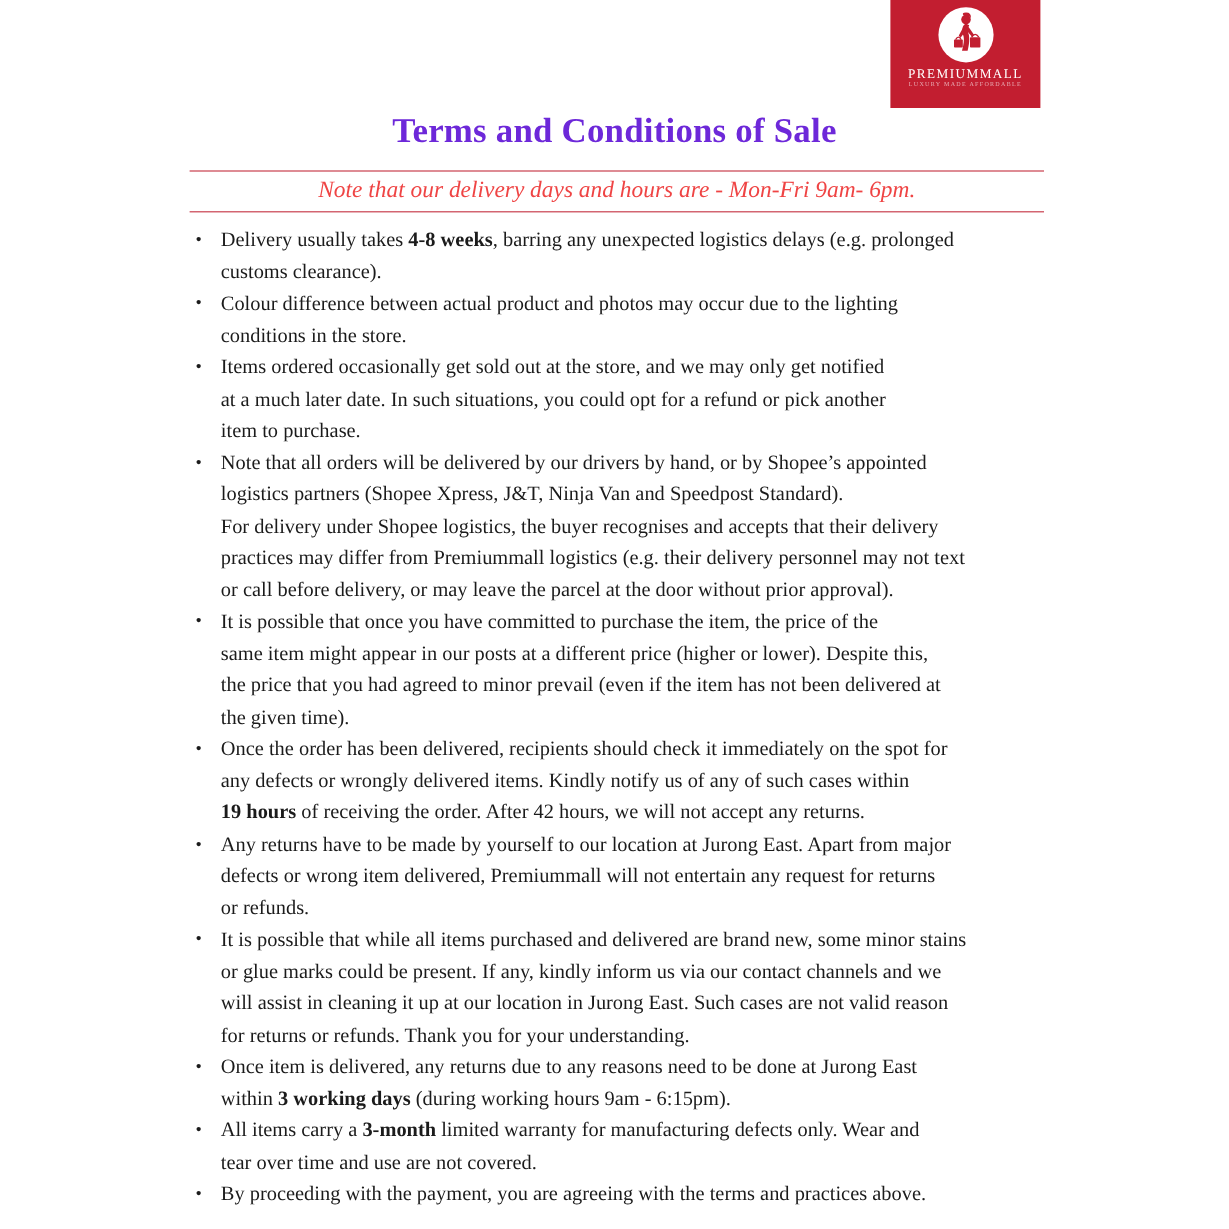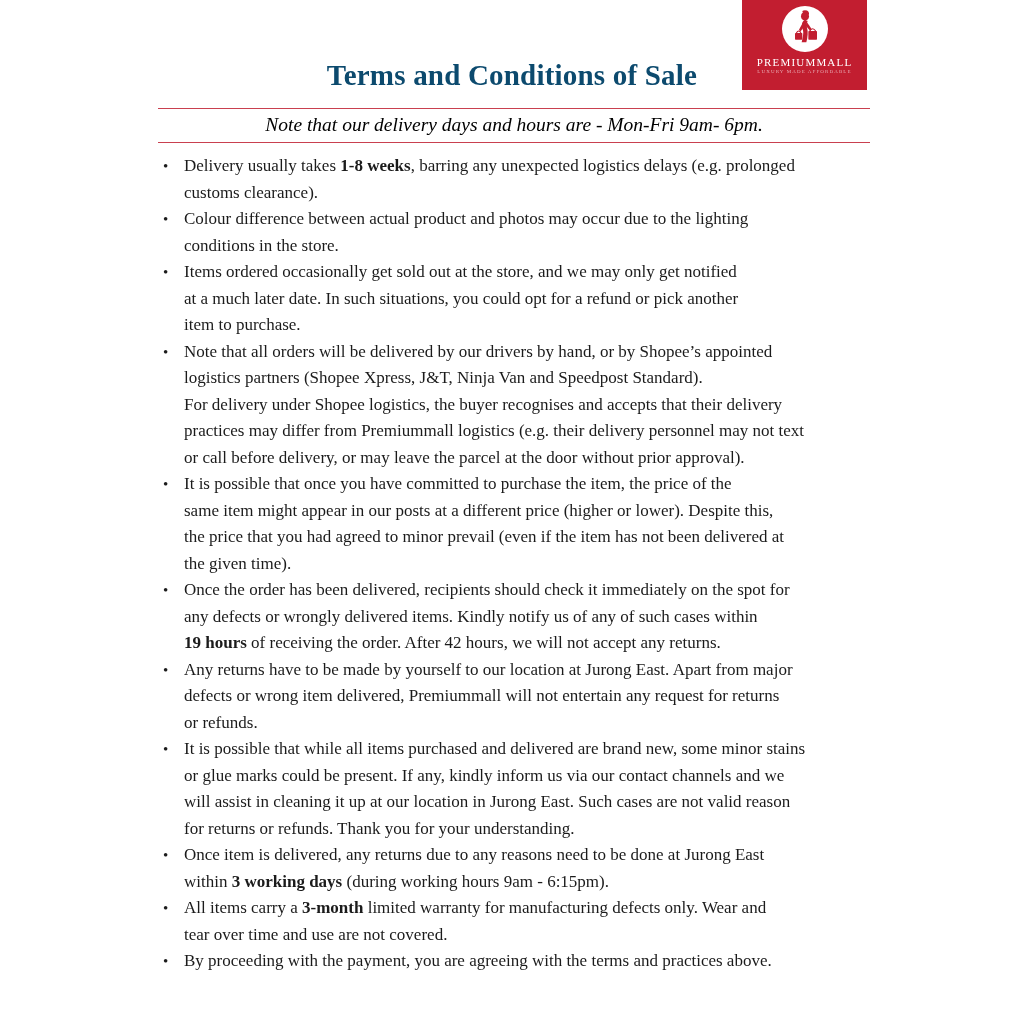--- a/index.html
+++ b/index.html
@@ -32,35 +32,35 @@
     color: #ffffff; font-size: 11px; letter-spacing: 1.2px;
     margin-top: 4px; font-family: "Liberation Serif", serif;
   }
   .logo-tagline {
     color: #e8aab2; font-size: 5px; letter-spacing: 1.1px;
     margin-top: 1px;
   }
 
   
   .title {
-    padding-top: 59px;
+    padding-top: 93px;
     text-align: center;
-    font-size: 29px; font-weight: bold; color: #0c4a6e;
+    font-size: 29px; font-weight: bold; color: #6d28d9;
     letter-spacing: 0.2px;
   }
   .content { width: 712px; margin-left: 158px; }
   .note-band {
     margin-top: 16px;
     border-top: 1.6px solid #c9404f;
     border-bottom: 1.6px solid #c9404f;
     padding: 5px 0 6px 0;
     text-align: center;
   }
   .note-text {
-    color: #000000; font-style: italic; font-size: 19.5px; font-family: Liberation Serif, serif;
+    color: #ef4444; font-style: italic; font-size: 19.5px; font-family: Liberation Serif, serif;
   }
 
   
   ul.terms {
     list-style: none; margin: 0; padding: 10px 0 0 0;
   }
   li.term {
     display: flex; align-items: flex-start;
     font-size: 17px; line-height: 26.5px;
   }
@@ -101,21 +101,21 @@
 
 <div class="content">
 
   <div class="note-band">
     <span class="note-text">Note that our delivery days and hours are - Mon-Fri 9am- 6pm.</span>
   </div>
 
   <ul class="terms">
       <li class="term">
         <span class="dot">•</span>
-        <span class="txt"><span>Delivery usually takes </span><span class="bold">1-8 weeks</span><span>, barring any unexpected logistics delays (e.g. prolonged
+        <span class="txt"><span>Delivery usually takes </span><span class="bold">4-8 weeks</span><span>, barring any unexpected logistics delays (e.g. prolonged
 customs clearance).</span></span>
       </li>
       <li class="term">
         <span class="dot">•</span>
         <span class="txt"><span>Colour difference between actual product and photos may occur due to the lighting
 conditions in the store.</span></span>
       </li>
       <li class="term">
         <span class="dot">•</span>
         <span class="txt"><span>Items ordered occasionally get sold out at the store, and we may only get notified

